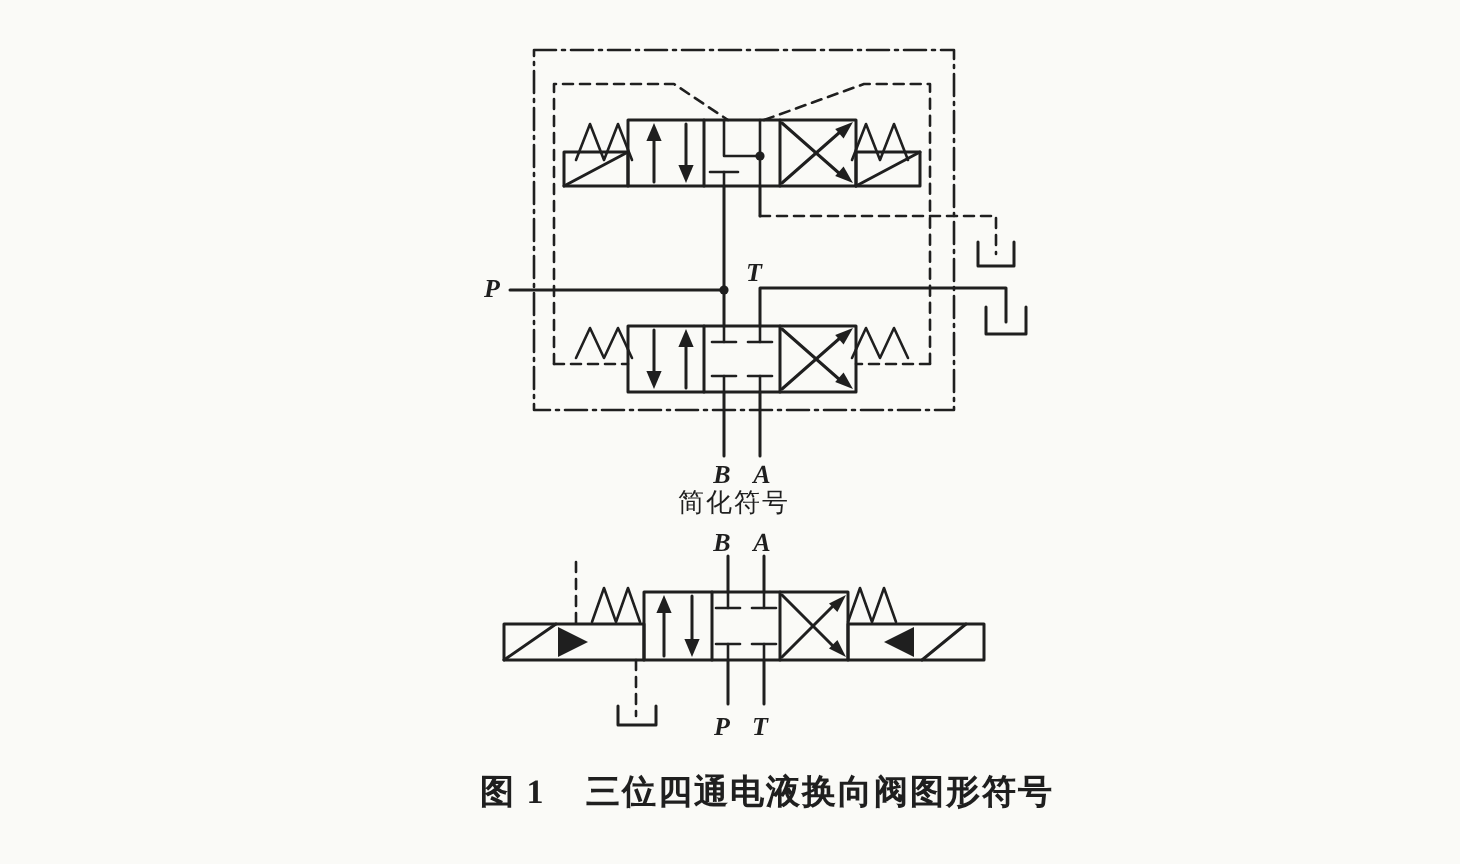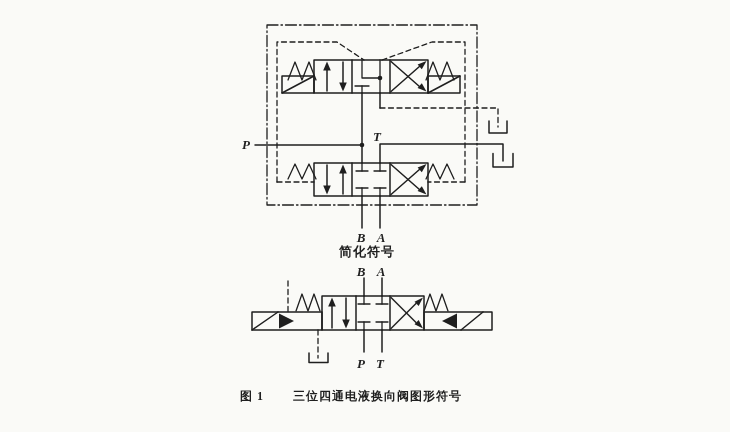--- a/index.html
+++ b/index.html
@@ -9,26 +9,26 @@
     background:#fafaf7;overflow:hidden;
   }
   .page svg{position:absolute;left:0;top:0;}
   .lbl{
     position:absolute;color:#1f1f1f;
     font-family:"Liberation Serif", serif;
     font-style:italic;font-weight:bold;font-size:13px;line-height:1;
     transform:translate(-50%,-50%);white-space:nowrap;
   }
   .cjk{
-    font-style:normal;font-weight:700;font-size:13px;
+    font-style:normal;font-weight:400;font-size:13px;
     letter-spacing:1px;
     text-align:center;
   }
   .caption{
-    font-style:normal;font-weight:600;font-size:12px;
+    font-style:normal;font-weight:600;font-size:17px;
     transform:translate(0,-50%);letter-spacing:1px;
   }
 </style>
 </head>
 <body>
 
 <div class="page">
 
   <svg width="730" height="432" viewBox="0 0 730 432" fill="none" stroke="#1f1f1f" stroke-width="1.5" stroke-linecap="round" stroke-linejoin="round">
 

